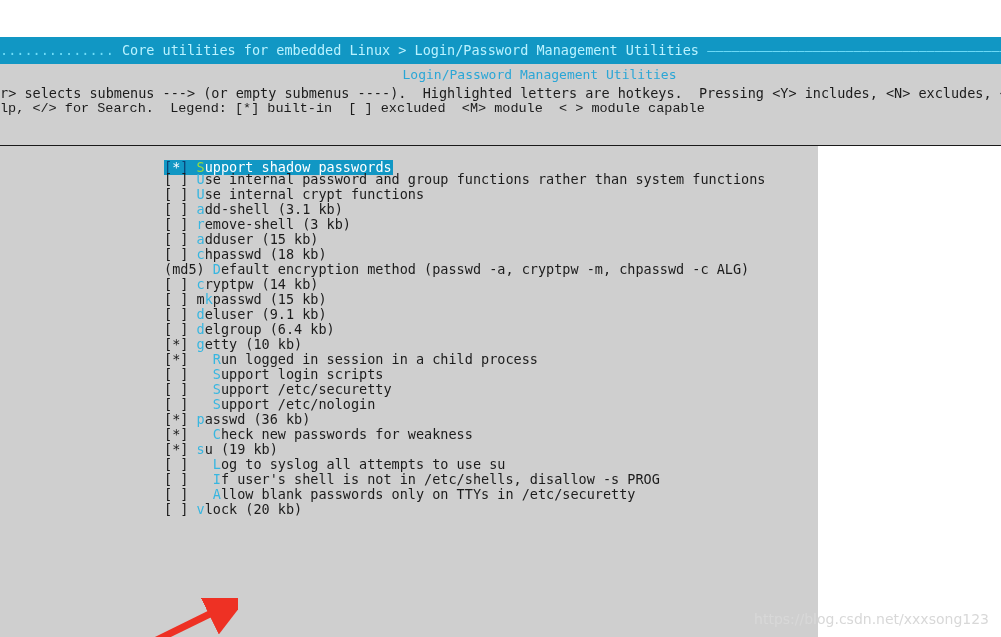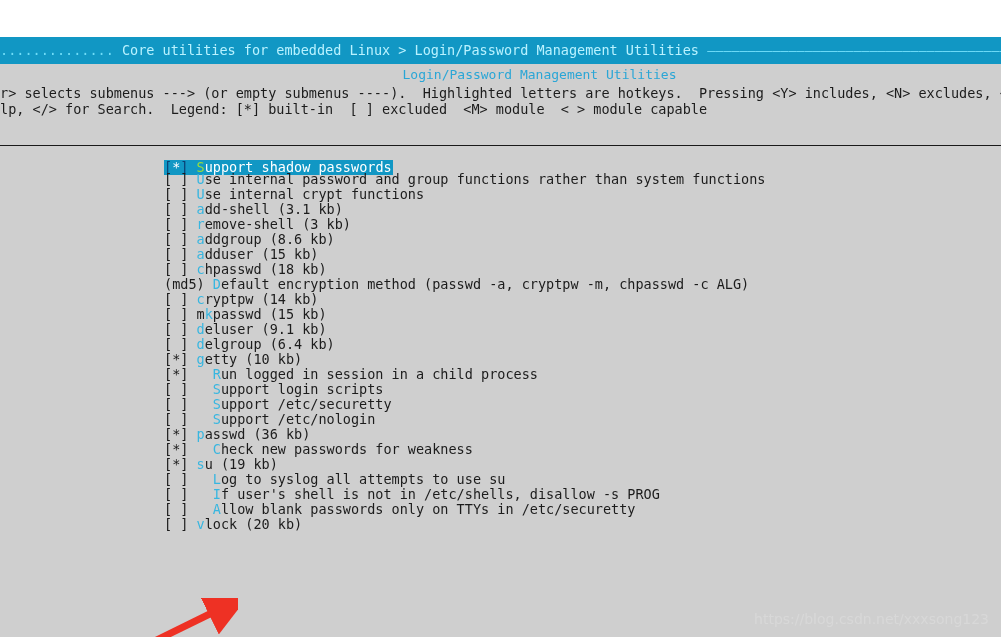--- a/index.html
+++ b/index.html
@@ -69,36 +69,36 @@
   }
   .helpline {
     position: absolute;
     left: 0;
     white-space: pre;
     font-size: 13.5px;
     line-height: 16px;
     color: #1c1c1c;
   }
   #helpline-1 { top: 21px; }
-  #helpline-2 { top: 37px; }
+  #helpline-2 { top: 37px; font-family: Liberation Mono, monospace; }
 
   #help-rule {
     position: absolute;
     left: 0;
     top: 81px;
     width: 1001px;
     height: 2px;
     background: #1a1a1a;
   }
 
   
   #menu-panel {
     position: absolute;
     left: 0; top: 146px;
-    width: 1001px;
+    width: 818px;
     height: 491px;
     background: #cfcfcf;
     overflow: hidden;
   }
 
   #menu-list {
     position: absolute;
     left: 164px;
     top: 11px;
   }
@@ -170,23 +170,20 @@
         <div class="menu-row"><span class="box">[ ]</span><span class="txt"> </span><span class="hot">U</span><span class="txt">se internal password and group functions rather than system functions</span></div>
       </div>
       <div class="rowwrap">
         <div class="menu-row"><span class="box">[ ]</span><span class="txt"> </span><span class="hot">U</span><span class="txt">se internal crypt functions</span></div>
       </div>
       <div class="rowwrap">
         <div class="menu-row"><span class="box">[ ]</span><span class="txt"> </span><span class="hot">a</span><span class="txt">dd-shell (3.1 kb)</span></div>
       </div>
       <div class="rowwrap">
         <div class="menu-row"><span class="box">[ ]</span><span class="txt"> </span><span class="hot">r</span><span class="txt">emove-shell (3 kb)</span></div>
-      </div>
-      <div class="rowwrap">
-        <div class="menu-row"><span class="box">[ ]</span><span class="txt"> </span><span class="hot">a</span><span class="txt">ddgroup (8.6 kb)</span></div>
       </div>
       <div class="rowwrap">
         <div class="menu-row"><span class="box">[ ]</span><span class="txt"> </span><span class="hot">a</span><span class="txt">dduser (15 kb)</span></div>
       </div>
       <div class="rowwrap">
         <div class="menu-row"><span class="box">[ ]</span><span class="txt"> </span><span class="hot">c</span><span class="txt">hpasswd (18 kb)</span></div>
       </div>
       <div class="rowwrap">
         <div class="menu-row"><span class="box">(md5)</span><span class="txt"> </span><span class="hot">D</span><span class="txt">efault encryption method (passwd -a, cryptpw -m, chpasswd -c ALG)</span></div>
       </div>

